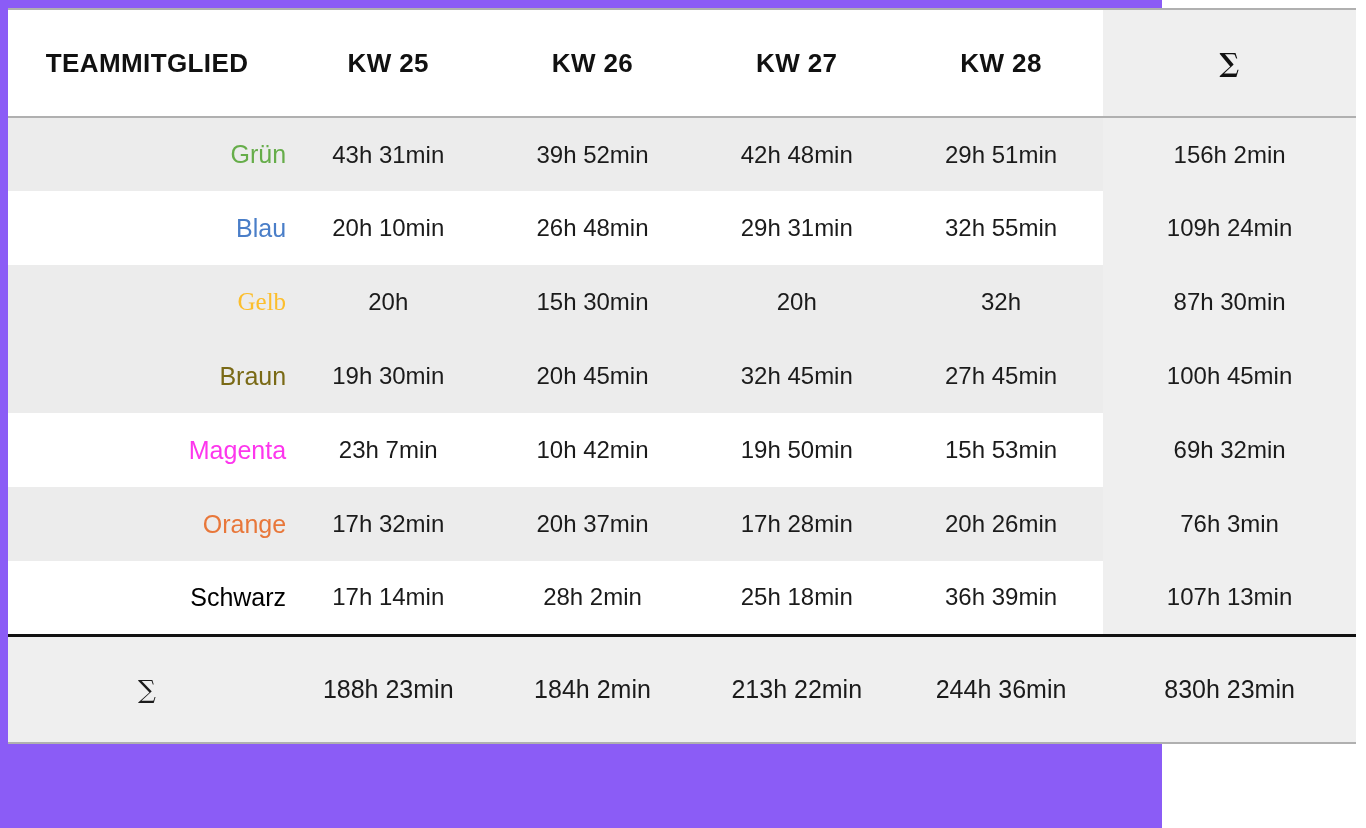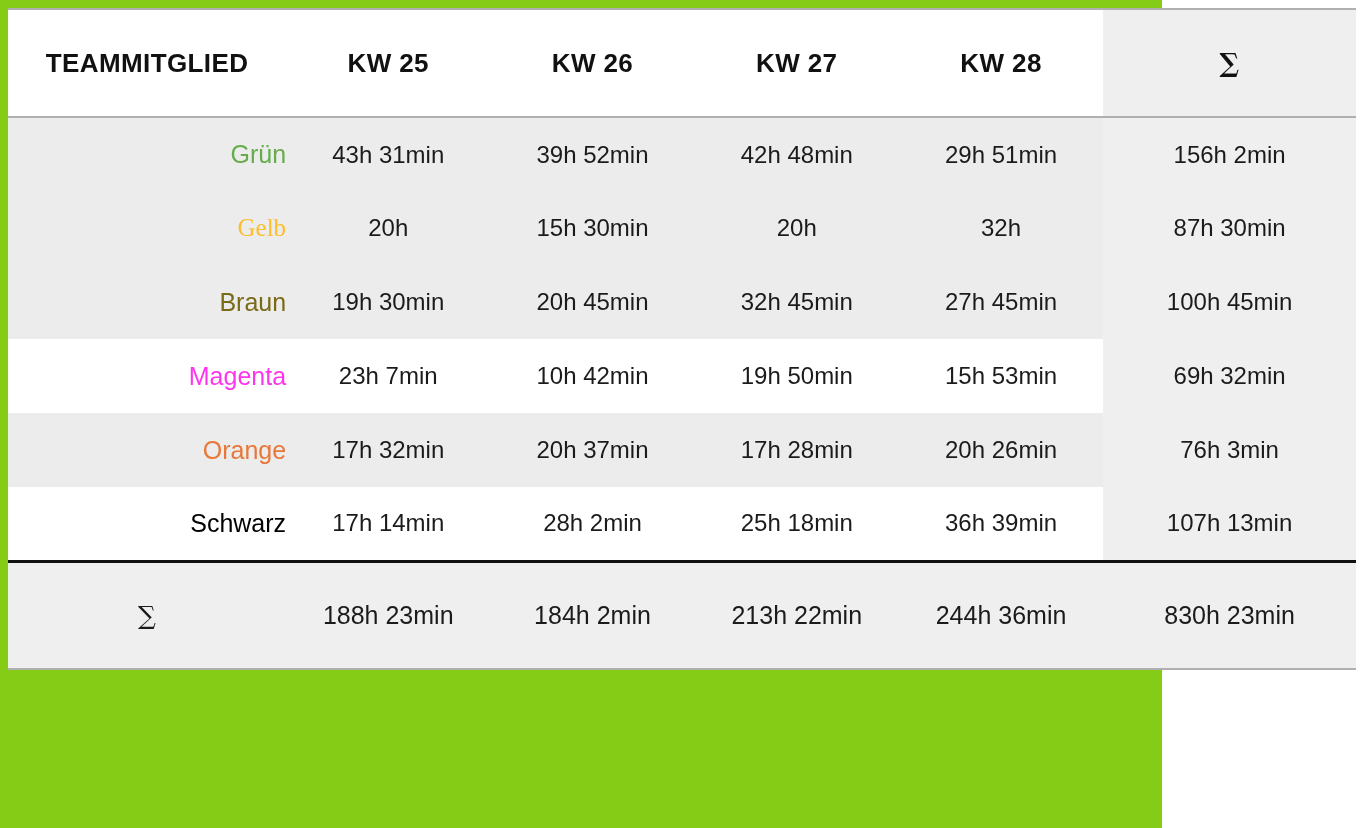--- a/index.html
+++ b/index.html
@@ -12,21 +12,21 @@
     height: 828px;
     overflow: hidden;
     font-family: "Liberation Sans", sans-serif;
     -webkit-font-smoothing: antialiased;
   }
 
   .sheet {
     position: relative;
     width: 1162px;
     height: 828px;
-    background: #84cc16;
+    background: #8b5cf6;
   }
 
   table.timetable {
     position: absolute;
     left: 8px;
     top: 8px;
     width: 1348px;
     border-collapse: collapse;
     table-layout: fixed;
   }
@@ -157,20 +157,28 @@
 
       <tr class="data-row shaded">
         <td class="member-name" style="color: rgb(102, 173, 74);">Grün</td>
         <td class="value">43h 31min</td>
         <td class="value">39h 52min</td>
         <td class="value">42h 48min</td>
         <td class="value">29h 51min</td>
         <td class="value sum-col">156h 2min</td>
       </tr>
 
+      <tr class="data-row">
+        <td class="member-name" style="color: rgb(74, 126, 200);">Blau</td>
+        <td class="value">20h 10min</td>
+        <td class="value">26h 48min</td>
+        <td class="value">29h 31min</td>
+        <td class="value">32h 55min</td>
+        <td class="value sum-col">109h 24min</td>
+      </tr>
 
       <tr class="data-row shaded">
         <td class="member-name" style="color: rgb(252, 190, 44); font-family: Liberation Serif, serif;">Gelb</td>
         <td class="value">20h</td>
         <td class="value">15h 30min</td>
         <td class="value">20h</td>
         <td class="value">32h</td>
         <td class="value sum-col">87h 30min</td>
       </tr>
 

